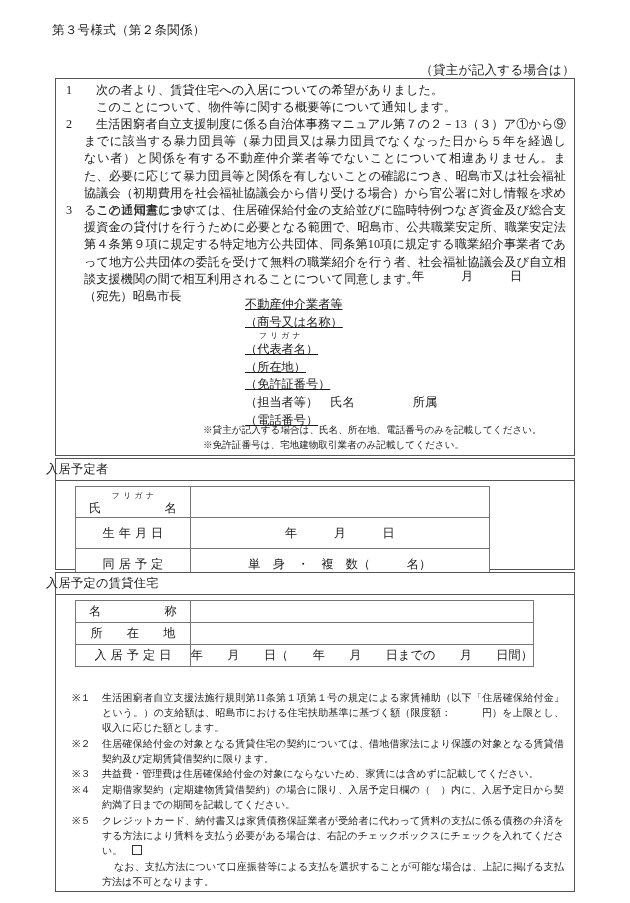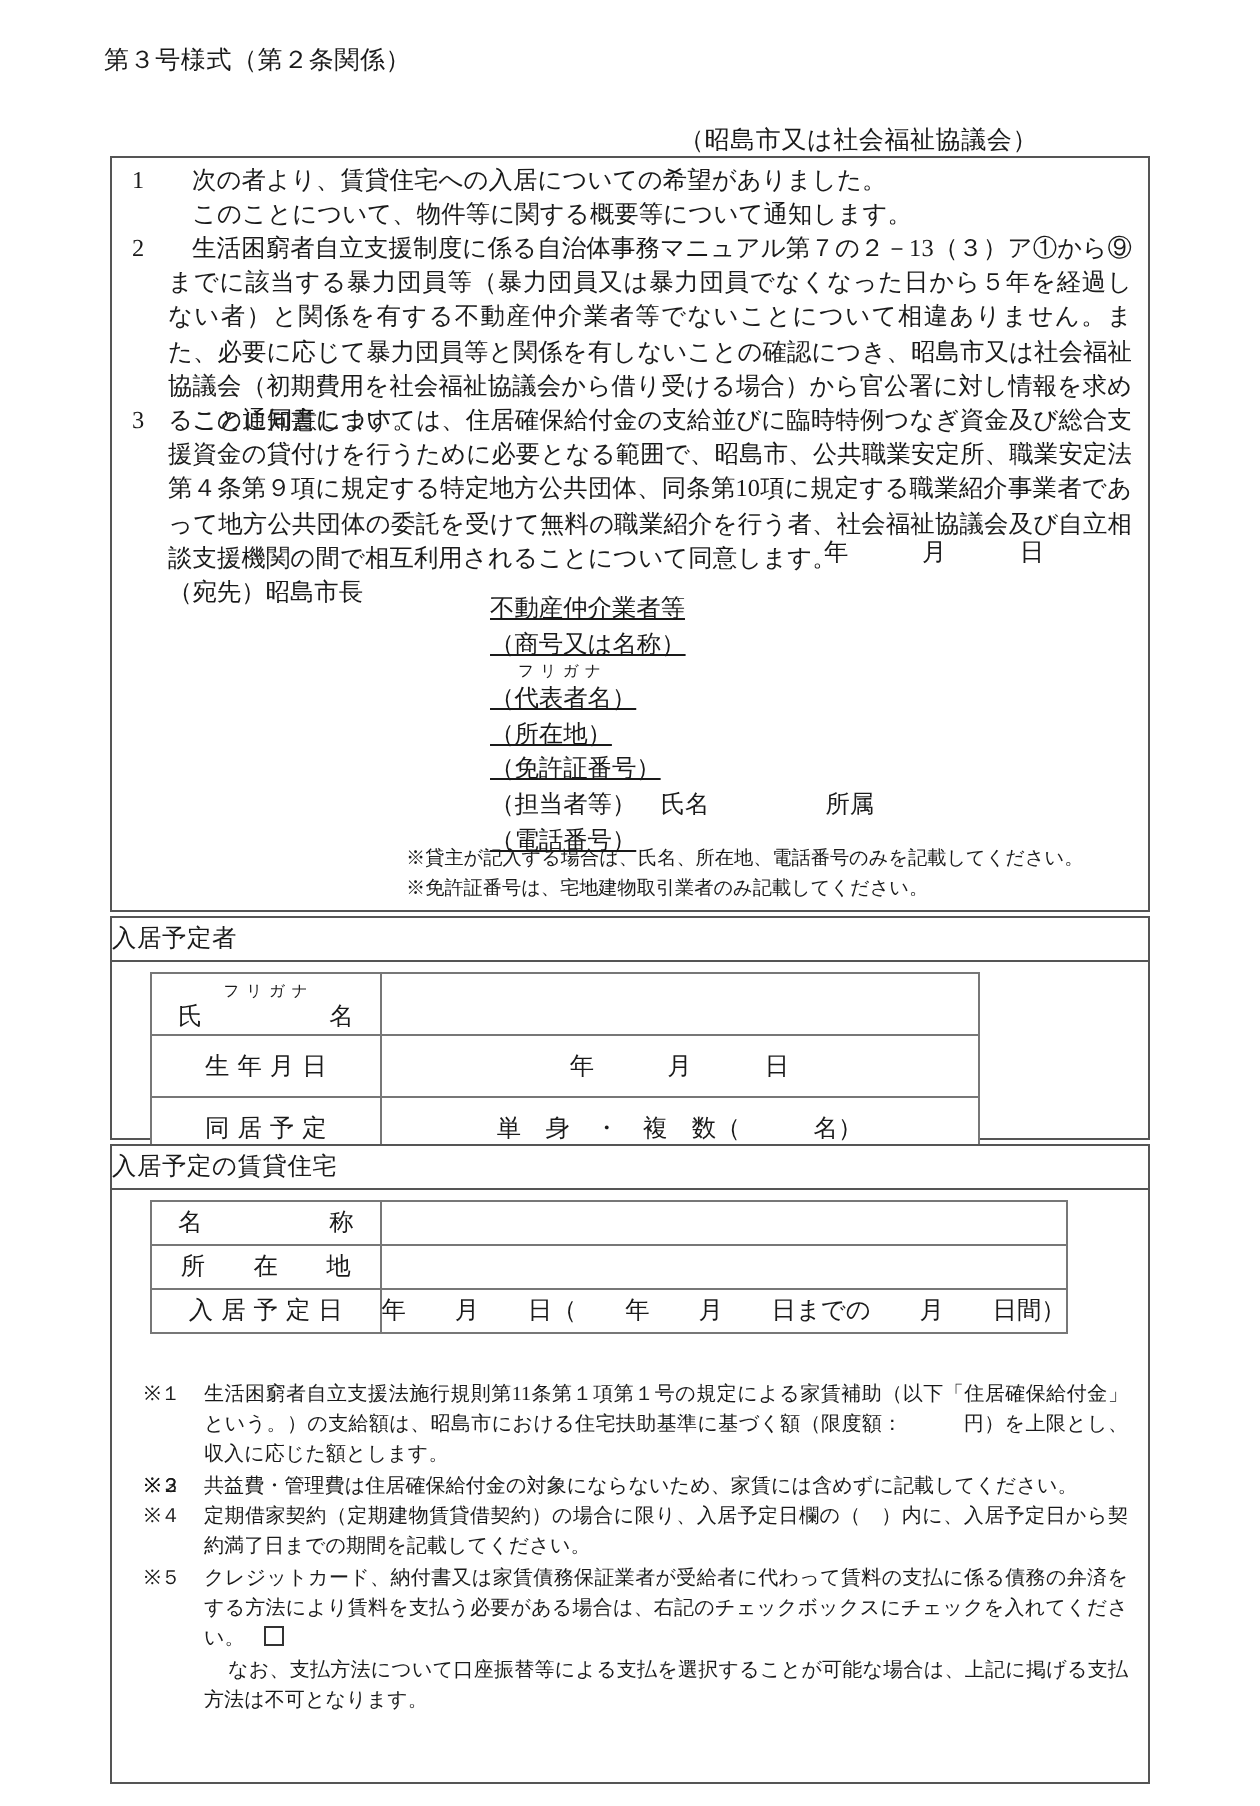--- a/index.html
+++ b/index.html
@@ -11,21 +11,21 @@
     width: 630px;
     height: 903px;
     font-family: "Liberation Serif", "DejaVu Serif", serif;
     color: #1a1a1a;
     position: relative;
     overflow: hidden;
   }
   .page {
     position: absolute;
     left: 0; top: 0;
-    width: 574px;
+    width: 630px;
     height: 903px;
   }
 
   
   .form-no {
     position: absolute;
     left: 52px;
     top: 22px;
     font-size: 12.5px;
     letter-spacing: 0.3px;
@@ -132,21 +132,21 @@
     left: 203px;
     top: 423px;
     font-size: 9.6px;
     line-height: 14.6px;
     white-space: nowrap;
   }
 
   
   .section-caption {
     position: absolute;
-    left: 56px;
+    left: 46px;
     font-size: 12.2px;
     letter-spacing: 0.3px;
     white-space: nowrap;
   }
   #caption-resident { top: 461px; }
   #caption-housing  { top: 575px; }
 
   .caption-rule {
     position: absolute;
     left: 56px;
@@ -253,21 +253,21 @@
     vertical-align: -1px;
     margin-left: 10px;
   }
 </style>
 </head>
 <body>
 
 <div class="page">
 
   <div class="form-no">第３号様式（第２条関係）</div>
-  <div class="doc-subtitle">（昭島市又は社会福祉協議会）</div>
+  <div class="doc-subtitle">（貸主が記入する場合は）</div>
 
   <div class="block" id="block-statement"></div>
 
   <div class="clause" id="clause-1">
     <span class="num">1</span>
     <span class="body">
       <span class="lead">次の者より、賃貸住宅への入居についての希望がありました。</span><br>
       <span class="lead">このことについて、物件等に関する概要等について通知します。</span>
     </span>
   </div>
@@ -351,20 +351,21 @@
   </tbody>
     </table>
 
   <div class="notes">
     <div class="note">
       <span class="mark">※１</span>
       <span>生活困窮者自立支援法施行規則第11条第１項第１号の規定による家賃補助（以下「住居確保給付金」という。）の支給額は、昭島市における住宅扶助基準に基づく額（限度額：　　　円）を上限とし、収入に応じた額とします。</span>
     </div>
     <div class="note">
       <span class="mark">※２</span>
+      <span>住居確保給付金の対象となる賃貸住宅の契約については、借地借家法により保護の対象となる賃貸借契約及び定期賃貸借契約に限ります。</span>
     </div>
     <div class="note">
       <span class="mark">※３</span>
       <span>共益費・管理費は住居確保給付金の対象にならないため、家賃には含めずに記載してください。</span>
     </div>
     <div class="note">
       <span class="mark">※４</span>
       <span>定期借家契約（定期建物賃貸借契約）の場合に限り、入居予定日欄の（　）内に、入居予定日から契約満了日までの期間を記載してください。</span>
     </div>
     <div class="note">

